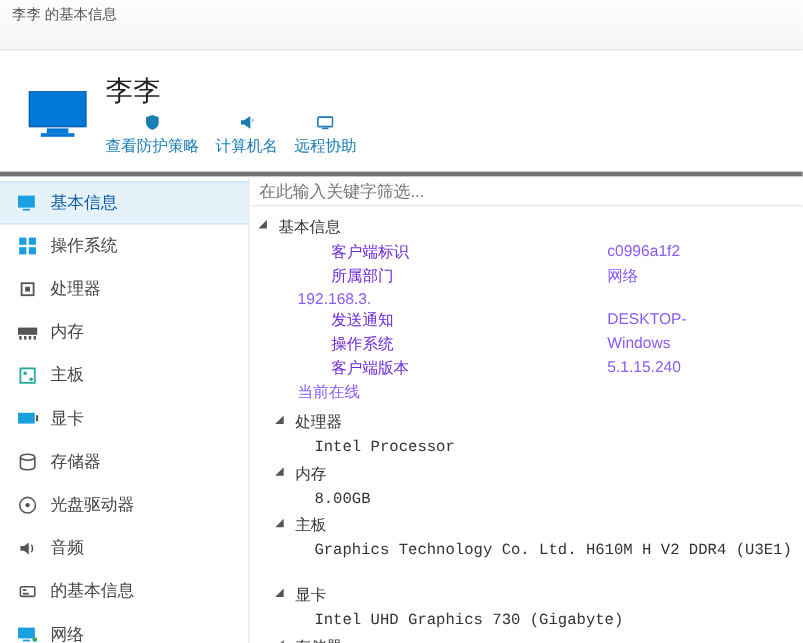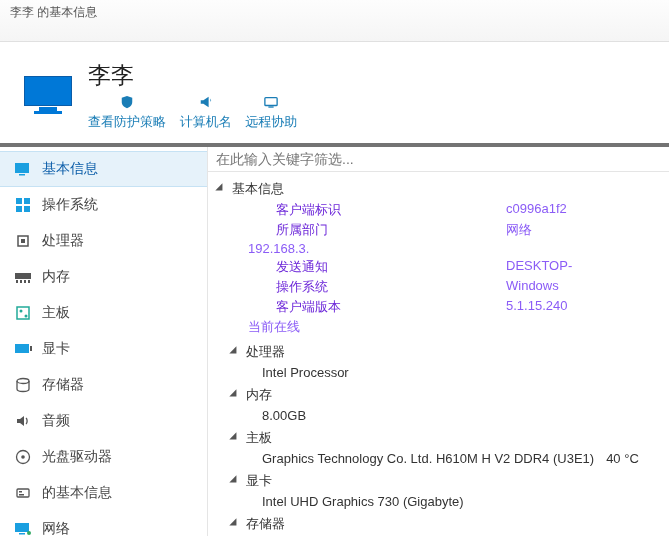--- a/index.html
+++ b/index.html
@@ -26,21 +26,21 @@
 .tree { padding: 6px 4px; font-size: 13px; overflow: hidden; }
 .tree-section { margin-bottom: 2px; }
 .tree-head { display: flex; align-items: center; gap: 4px; padding: 2px 6px; cursor: pointer; color: #333; }
 .tree-head .arrow { width: 10px; height: 10px; display:inline-block; }
 .tree-head .arrow::before { content: ""; display:block; width:0; height:0; border-left:5px solid #555; border-top:5px solid transparent; border-bottom:5px solid transparent; transform: rotate(45deg); transform-origin: 3px 5px; }
 .kv-list { padding: 0 0 2px 36px; }
 .kv { display: flex; padding: 1px 0; }
 .kv .k { width: 230px; color: #6d28d9; margin-left: 28px; }
 .kv .v { color: #8b5cf6; }
 .sub-val { padding: 2px 0 2px 36px; color: #333; display:flex; }
-.sub-val .val { flex:0 0 auto; }
+.sub-val .val { flex:0 0 auto;font-family:Liberation Mono, monospace; }
 .sub-val .extra { margin-left: 12px; }
 svg { display:block; }
 </style>
 </head>
 <body>
 
 <div class="titlebar">
   <span>李李 的基本信息</span>
 </div>
 
@@ -149,34 +149,34 @@
           <svg width="16" height="16" viewBox="0 0 16 16">
             <ellipse cx="8" cy="4" rx="6" ry="2.5" fill="none" stroke="#555" stroke-width="1.3"></ellipse>
             <path d="M2 4v8c0 1.4 2.7 2.5 6 2.5s6-1.1 6-2.5V4" fill="none" stroke="#555" stroke-width="1.3"></path>
           </svg>
         </span>
       <span>存储器</span>
     </div>
     <div class="sidebar-item">
       <span class="icon">
           <svg width="16" height="16" viewBox="0 0 16 16">
+            <circle cx="8" cy="8" r="6.5" fill="none" stroke="#555" stroke-width="1.3"></circle>
+            <circle cx="8" cy="8" r="1.8" fill="#555"></circle>
+          </svg>
+        </span>
+      <span>光盘驱动器</span>
+    </div>
+    <div class="sidebar-item">
+      <span class="icon">
+          <svg width="16" height="16" viewBox="0 0 16 16">
             <path d="M2 6h3l4-3v10l-4-3H2z" fill="#555"></path>
             <path d="M11 5c1.5 1 1.5 5 0 6" fill="none" stroke="#555" stroke-width="1.3"></path>
           </svg>
         </span>
       <span>音频</span>
-    </div>
-    <div class="sidebar-item">
-      <span class="icon">
-          <svg width="16" height="16" viewBox="0 0 16 16">
-            <circle cx="8" cy="8" r="6.5" fill="none" stroke="#555" stroke-width="1.3"></circle>
-            <circle cx="8" cy="8" r="1.8" fill="#555"></circle>
-          </svg>
-        </span>
-      <span>光盘驱动器</span>
     </div>
     <div class="sidebar-item">
       <span class="icon">
           <svg width="16" height="16" viewBox="0 0 16 16">
             <rect x="2" y="4" width="12" height="8" rx="1" fill="none" stroke="#555" stroke-width="1.3"></rect>
             <rect x="4" y="6" width="3" height="1.5" fill="#555"></rect>
             <rect x="4" y="9" width="5" height="1.5" fill="#555"></rect>
           </svg>
         </span>
       <span>的基本信息</span>

